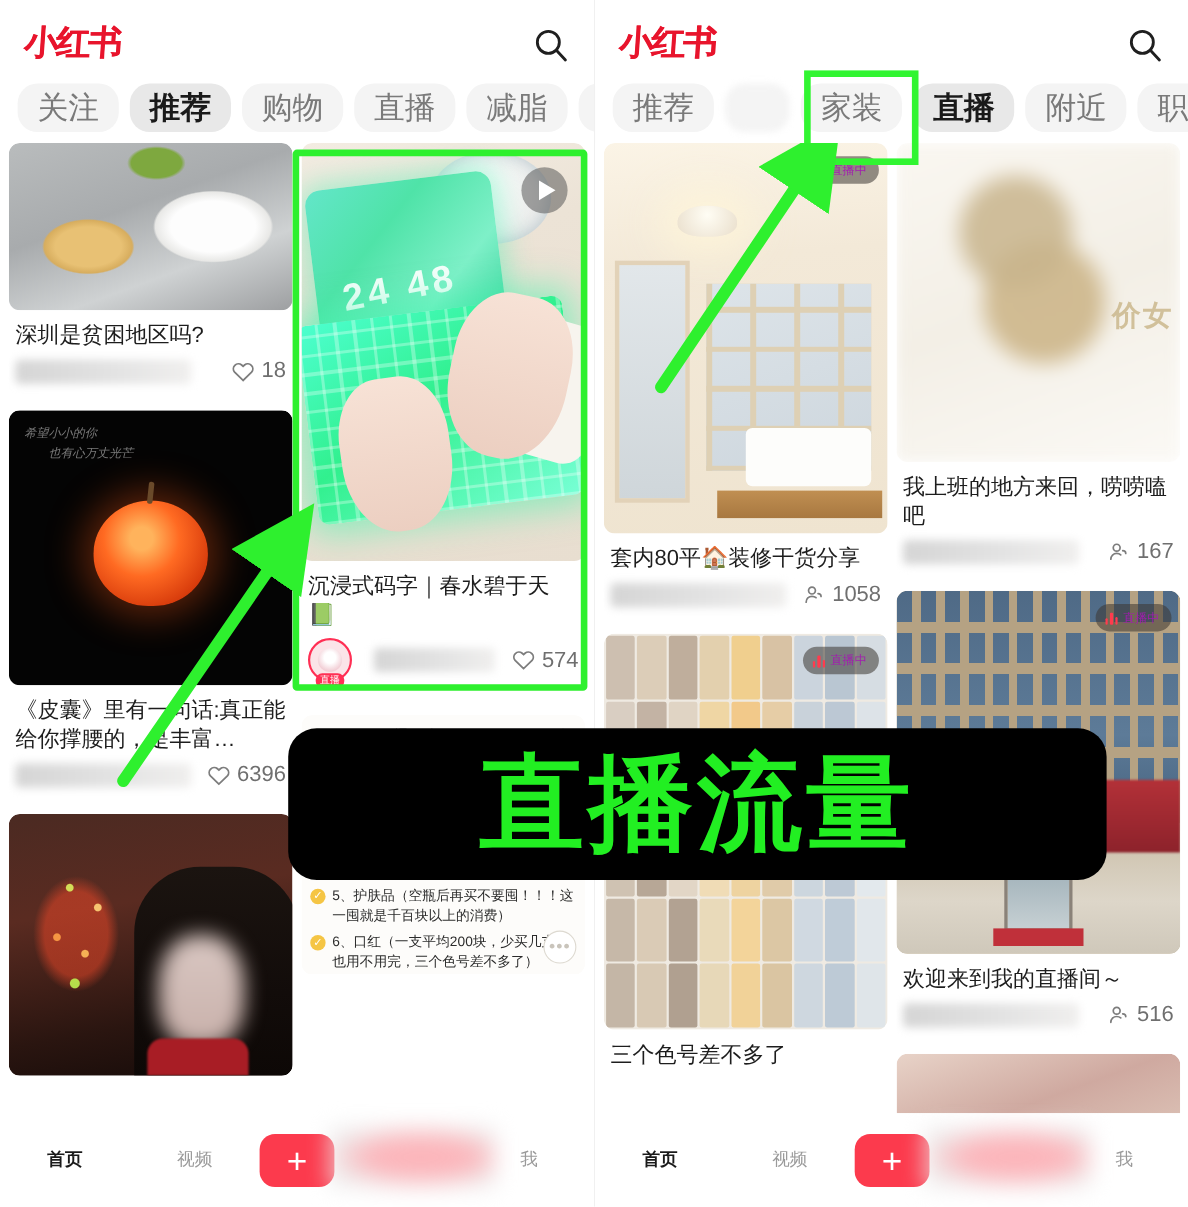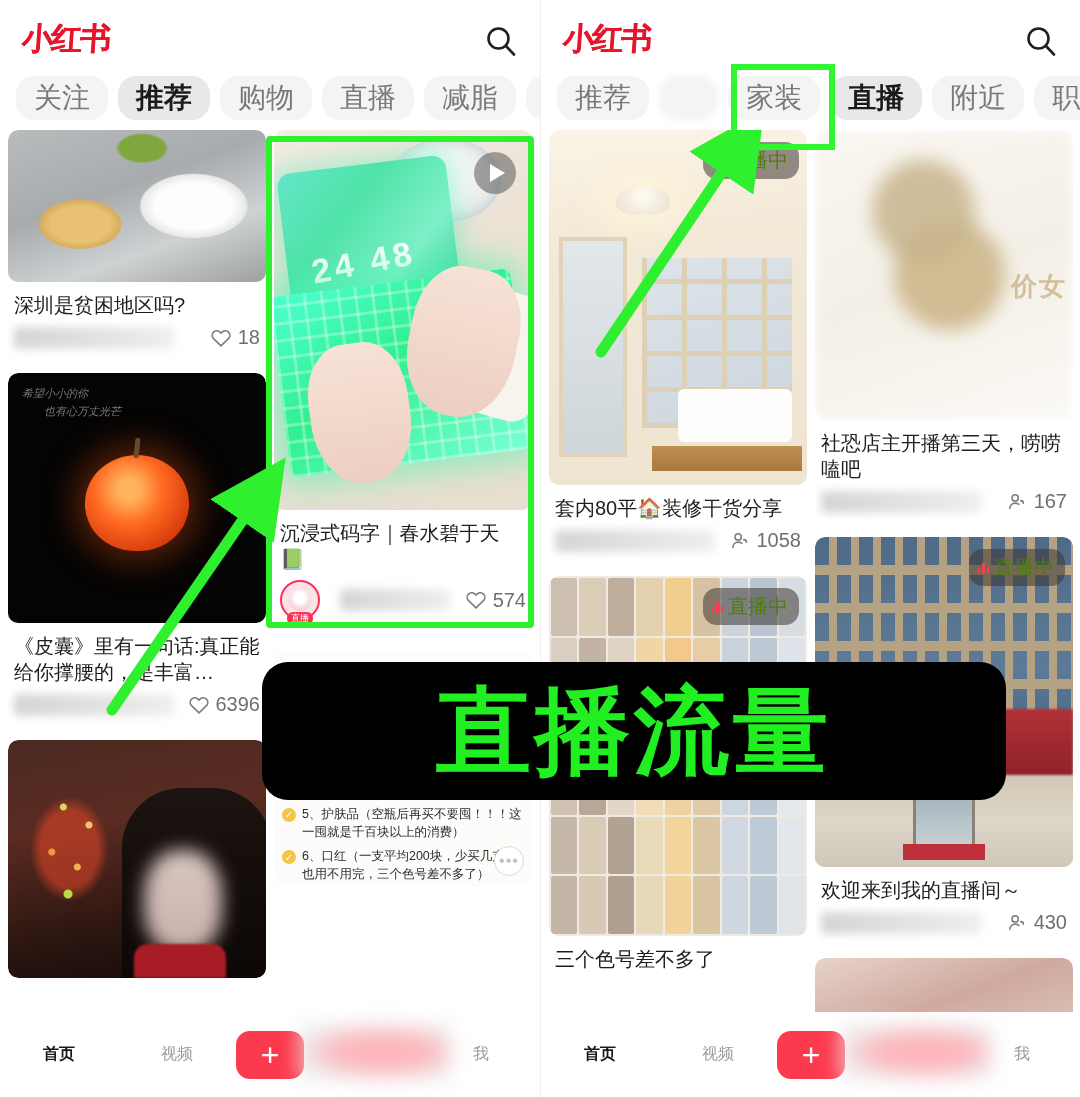--- a/index.html
+++ b/index.html
@@ -71,21 +71,21 @@
   .author-blur {
     height: 22px; border-radius: 4px;
     background: linear-gradient(90deg,#d5d5d5,#e4e4e4 60%,#f0efee);
     filter: blur(4px); flex: 1 1 auto; max-width: 160px;
   }
   .likes { display: flex; align-items: center; gap: 6px; color: #7d7d7d; font-size: 20px; }
   .likes .num { color: #6f6f6f; }
 
   .badge-live {
     position: absolute; top: 12px; right: 8px;
-    background: rgba(60,55,50,0.55); color: #4d7c0f; font-size: 20px;
+    background: rgba(60,55,50,0.55); color: #a21caf; font-size: 11px;
     border-radius: 14px; padding: 5px 11px 5px 9px;
     display: flex; align-items: center; gap: 5px;
   }
   .badge-live .bars { display:flex; align-items:flex-end; gap:2px; height:12px; }
   .badge-live .bars i { display:block; width:2.5px; background:#ff3b4e; border-radius:1px;}
 
   .play-btn {
     position: absolute; top: 22px; right: 16px; width: 42px; height: 42px;
     border-radius: 50%; background: rgba(90,90,90,0.55);
     display: flex; align-items: center; justify-content: center;
@@ -657,21 +657,21 @@
 
       </div>
 
       <div class="col c2">
 
         <div class="card">
           <div class="thumb img-blur-wrap">
             <div class="img img-blur-soft"></div>
             <div class="wmk">价女</div>
           </div>
-          <div class="title">社恐店主开播第三天，唠唠嗑吧</div>
+          <div class="title">我上班的地方来回，唠唠嗑吧</div>
           <div class="meta">
             <div class="author-blur"></div>
             <div class="likes">
               <svg width="22" height="22" viewBox="0 0 24 24">
                 <circle cx="10" cy="7.5" r="3.4" fill="none" stroke="#7d7d7d" stroke-width="1.7"></circle>
                 <path d="M4.2 19c0-3.5 2.6-5.8 5.8-5.8 1.6 0 3 .5 4 1.4" fill="none" stroke="#7d7d7d" stroke-width="1.7" stroke-linecap="round"></path>
                 <path d="M16 10.5c1.7 0 3 1.2 3 2.8" fill="none" stroke="#7d7d7d" stroke-width="1.7" stroke-linecap="round"></path>
               </svg>
               <span class="num">167</span>
             </div>
@@ -698,21 +698,21 @@
           </div>
           <div class="title">欢迎来到我的直播间～</div>
           <div class="meta">
             <div class="author-blur"></div>
             <div class="likes">
               <svg width="22" height="22" viewBox="0 0 24 24">
                 <circle cx="10" cy="7.5" r="3.4" fill="none" stroke="#7d7d7d" stroke-width="1.7"></circle>
                 <path d="M4.2 19c0-3.5 2.6-5.8 5.8-5.8 1.6 0 3 .5 4 1.4" fill="none" stroke="#7d7d7d" stroke-width="1.7" stroke-linecap="round"></path>
                 <path d="M16 10.5c1.7 0 3 1.2 3 2.8" fill="none" stroke="#7d7d7d" stroke-width="1.7" stroke-linecap="round"></path>
               </svg>
-              <span class="num">430</span>
+              <span class="num">516</span>
             </div>
           </div>
         </div>
 
         <div class="card">
           <div class="thumb">
             <div class="img" style="height:70px;background:linear-gradient(160deg,#e8d3c8,#cfa9a0 55%,#dcc2b6);"></div>
           </div>
         </div>
 

